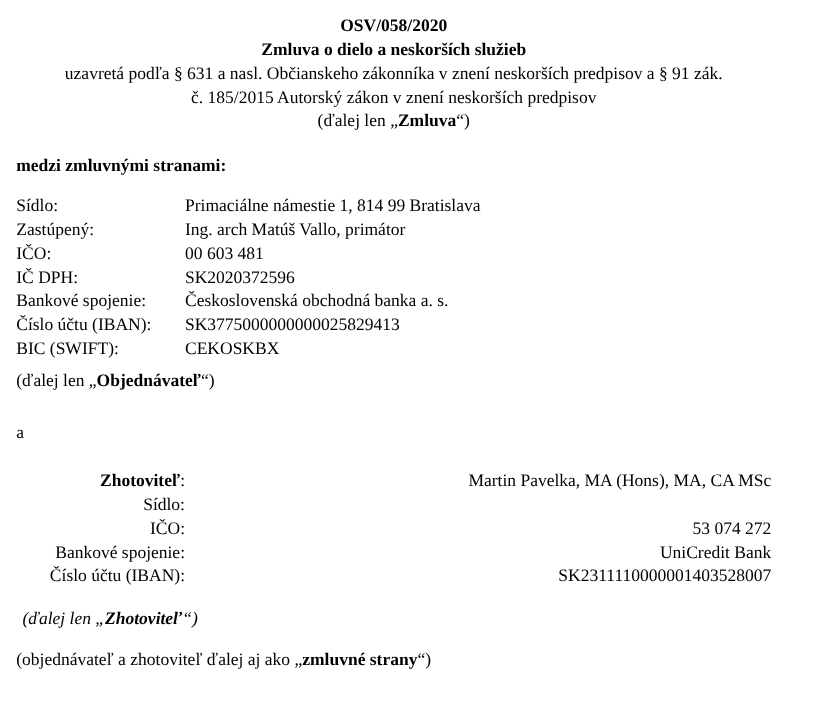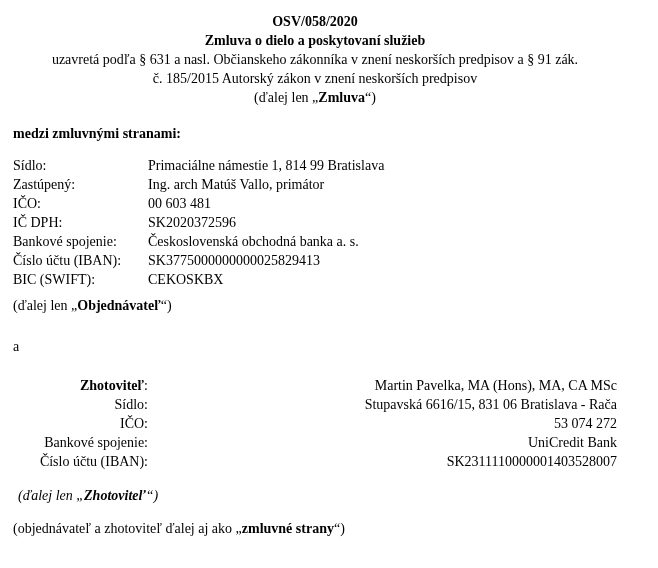--- a/index.html
+++ b/index.html
@@ -61,21 +61,21 @@
     line-height: 19px;
   }
 </style>
 </head>
 <body>
 
 <div class="page">
 
   <div class="center">
     <div class="b">OSV/058/2020</div>
-    <div class="b">Zmluva o dielo a poskytovaní služieb</div>
+    <div class="b">Zmluva o dielo a neskorších služieb</div>
     <div>uzavretá podľa § 631 a nasl. Občianskeho zákonníka v znení neskorších predpisov a § 91 zák.</div>
     <div>č. 185/2015 Autorský zákon v znení neskorších predpisov</div>
     <div><span>(ďalej len „</span><span class="b">Zmluva</span><span>“)</span></div>
   </div>
 
   <div class="between">medzi zmluvnými stranami:</div>
 
   <div class="party">
     <div class="row">
       <span class="label">Sídlo:</span>
@@ -111,21 +111,20 @@
 
   <div class="conjunction">a</div>
 
   <div class="party party2">
     <div class="row">
       <span class="label"><span class="b">Zhotoviteľ</span><span>:</span></span>
       <span class="value">Martin Pavelka, MA (Hons), MA, CA MSc</span>
     </div>
     <div class="row">
       <span class="label">Sídlo:</span>
-      <span class="value">Stupavská 6616/15, 831 06 Bratislava - Rača</span>
     </div>
     <div class="row">
       <span class="label">IČO:</span>
       <span class="value">53 074 272</span>
     </div>
     <div class="row">
       <span class="label">Bankové spojenie:</span>
       <span class="value">UniCredit Bank</span>
     </div>
     <div class="row">

